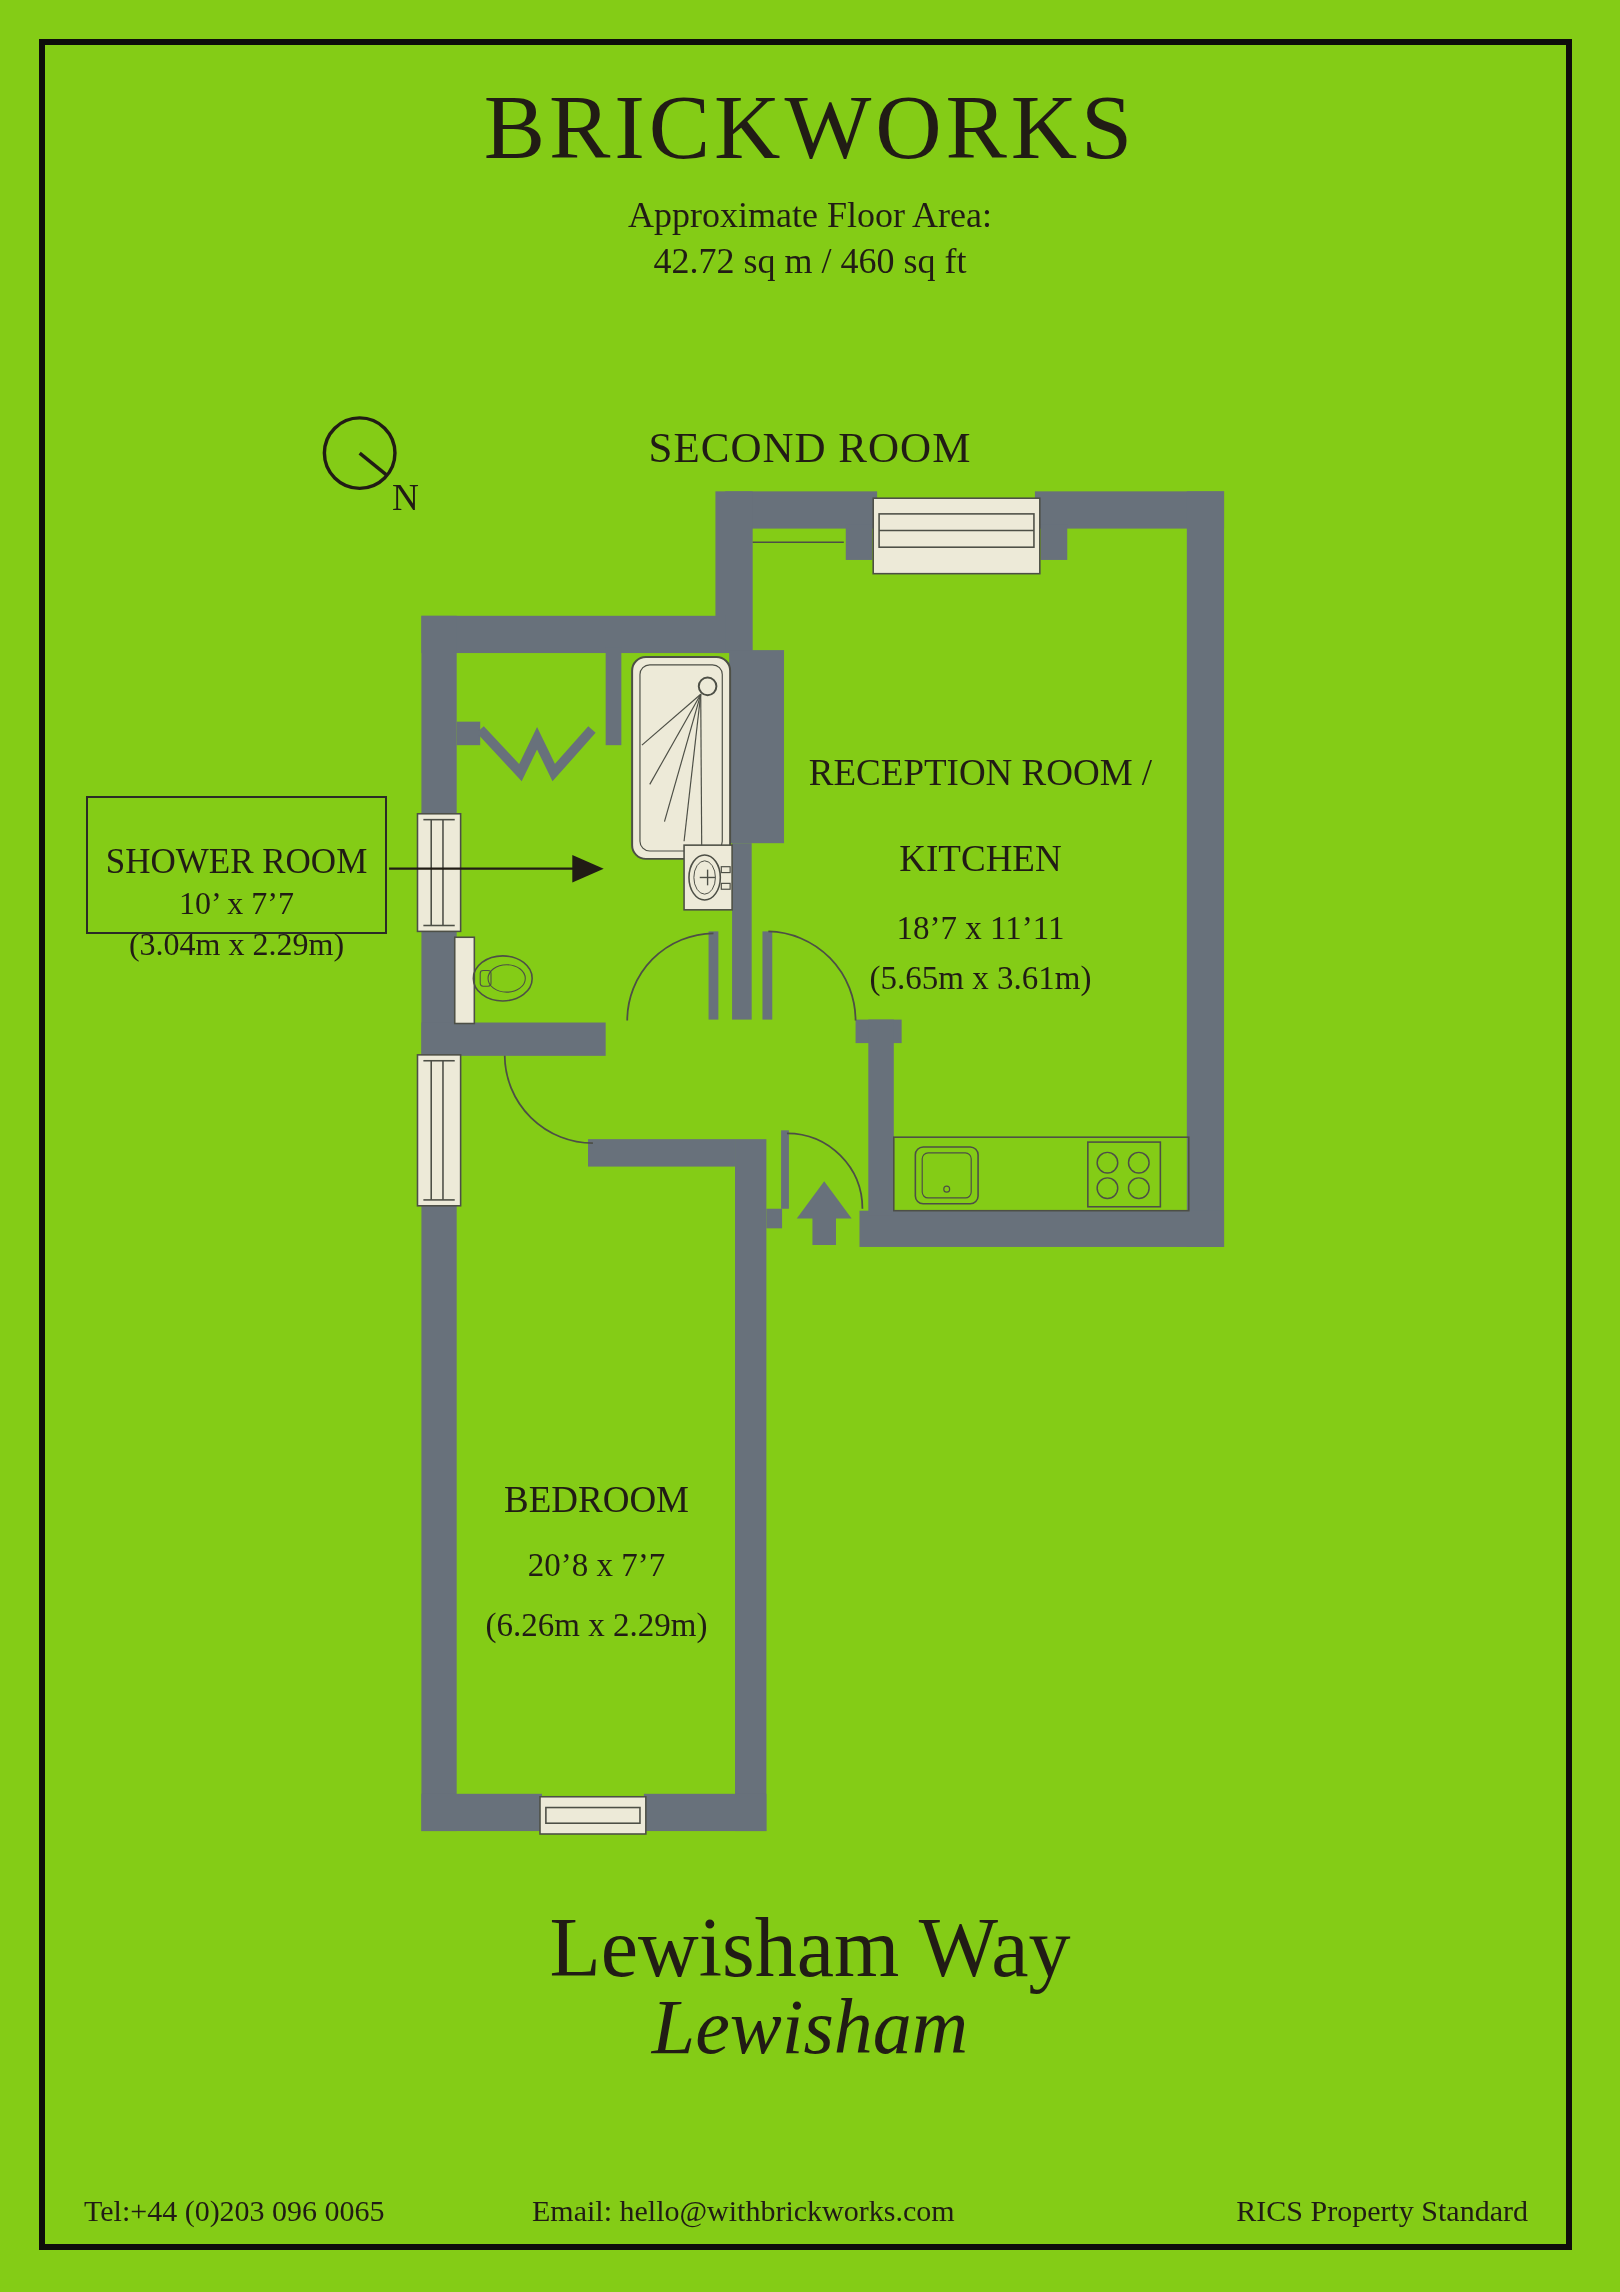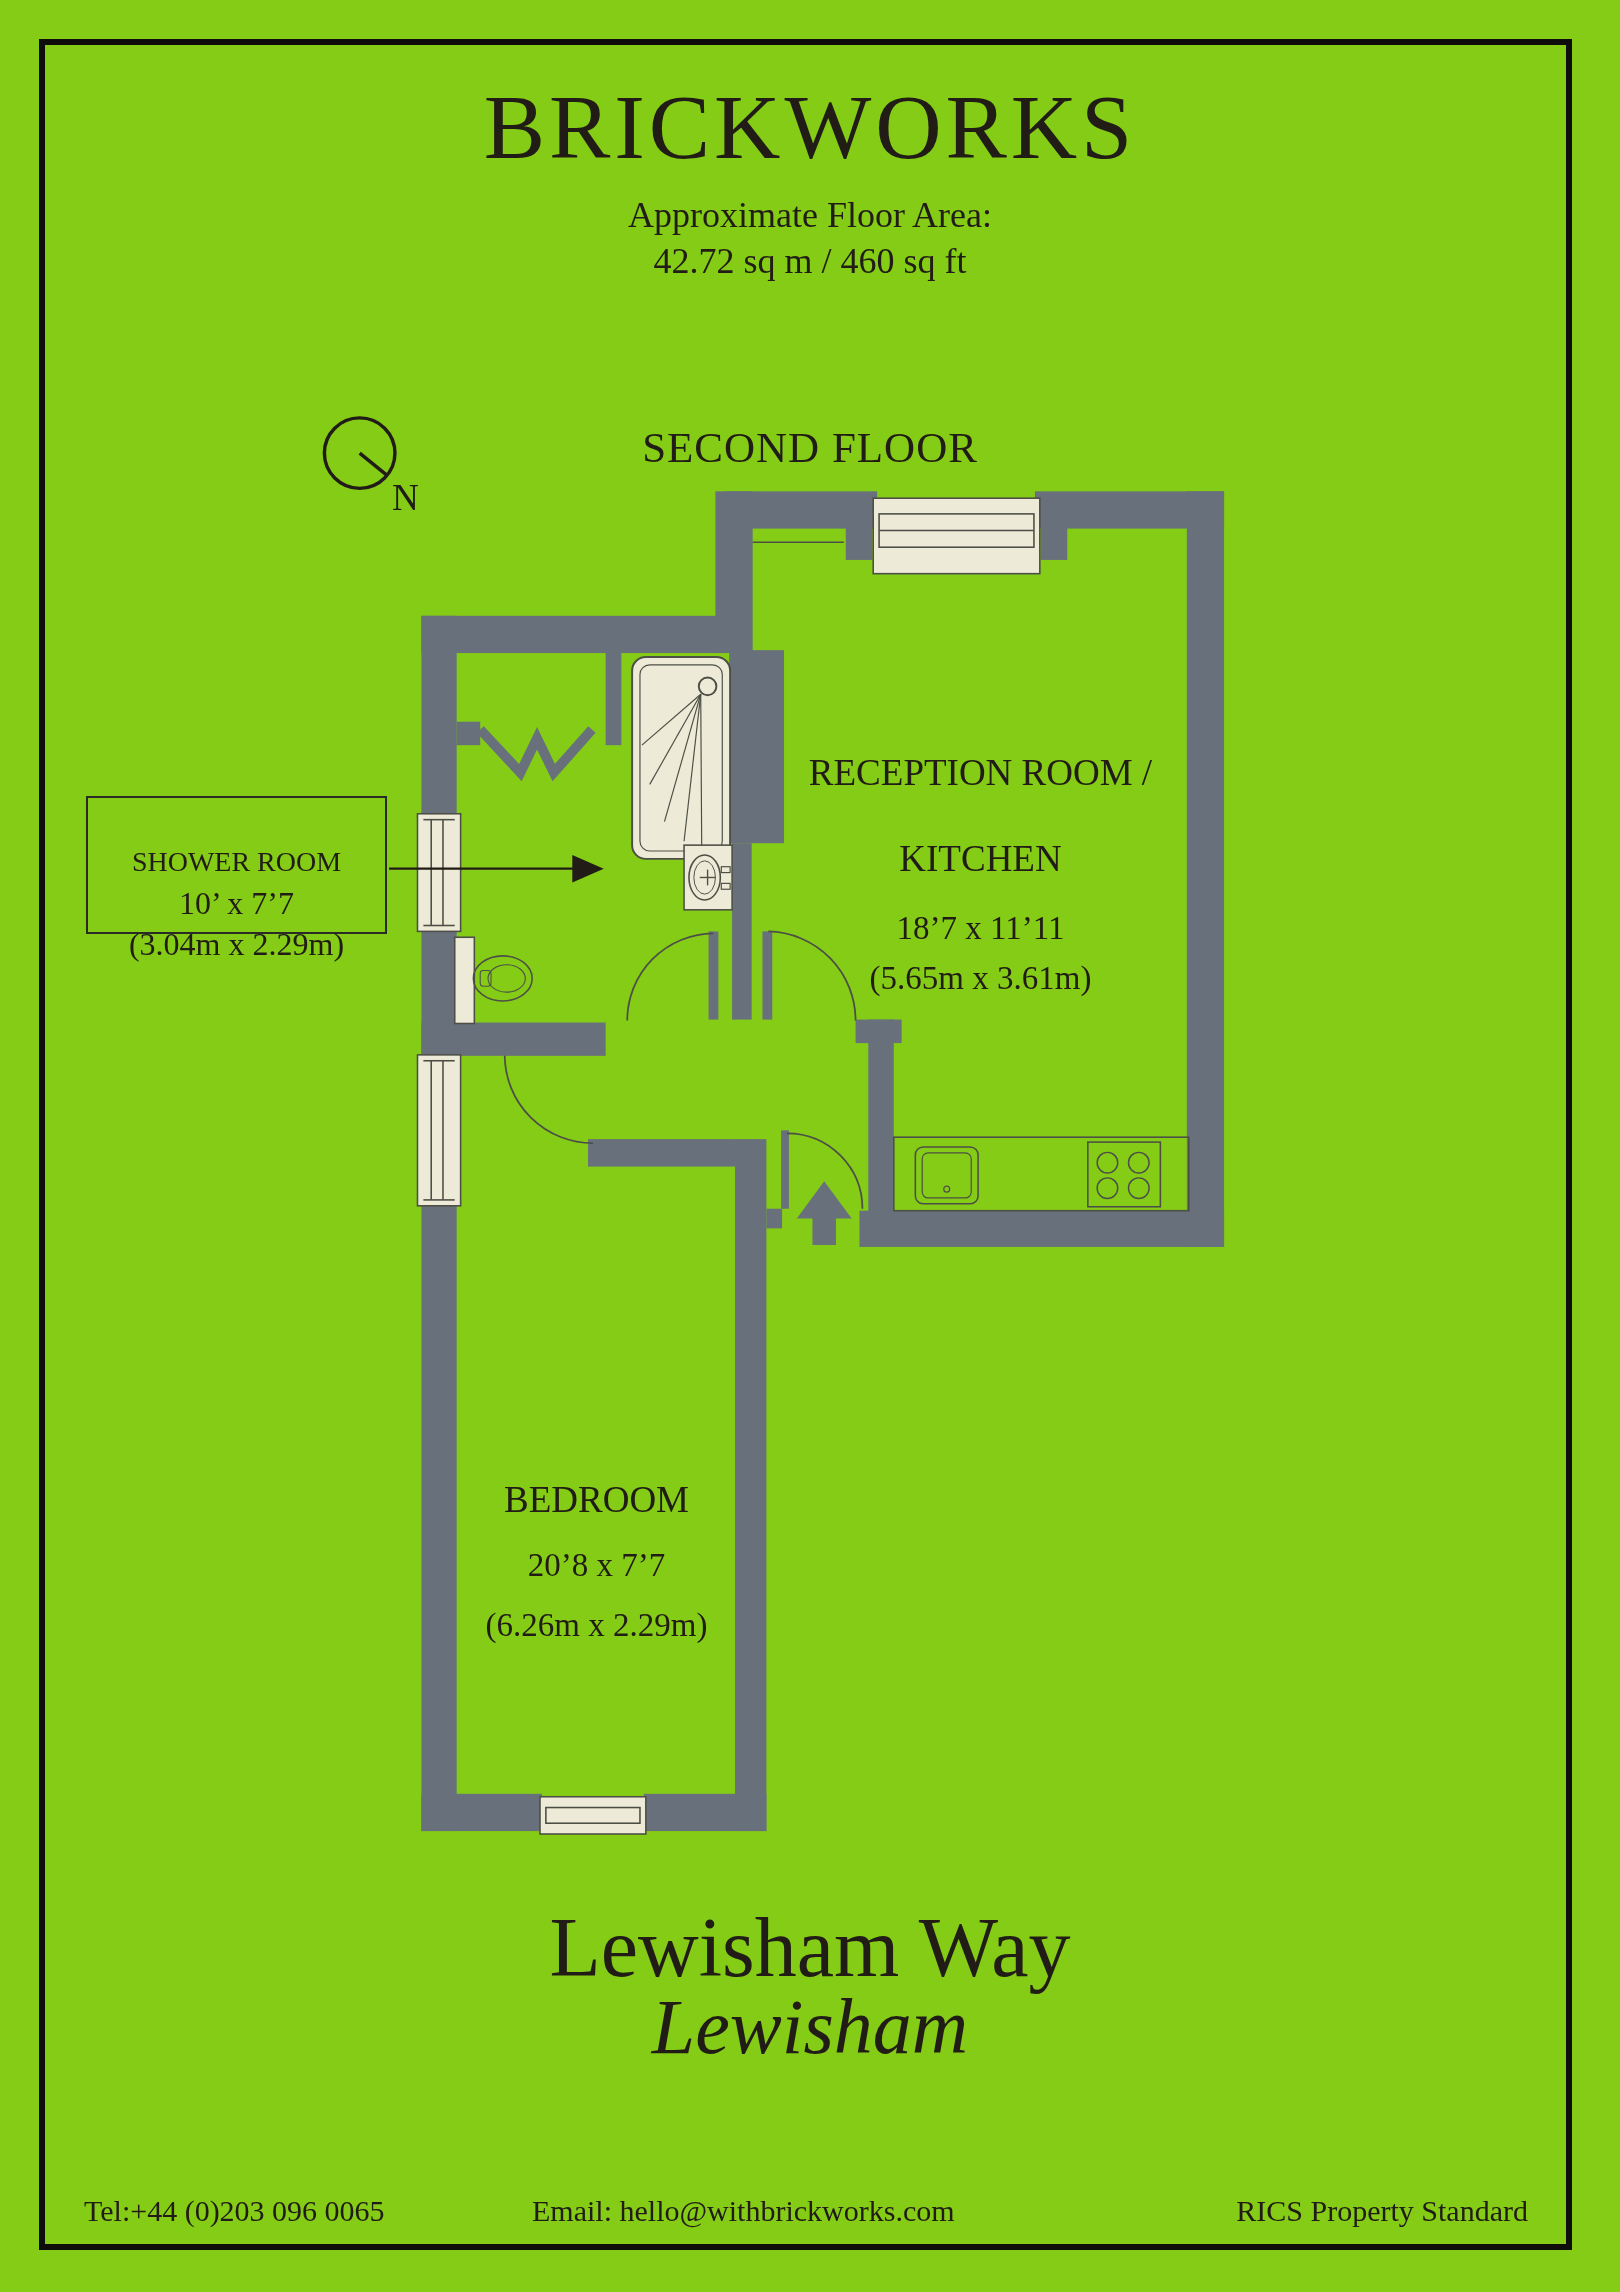--- a/index.html
+++ b/index.html
@@ -15,40 +15,40 @@
   .area-value{top:238px;font-size:36px;line-height:46px;}
   .floor-label{top:423px;font-size:43px;letter-spacing:1px;}
   .room-label{position:absolute;z-index:2;text-align:center;}
   .room-name{font-size:37px;line-height:54px;margin-top:32px;}
   .room-dims{font-size:33px;line-height:61px;}
   .reception-label{left:765px;top:714px;width:431px;}
   .bedroom-label{left:420px;top:1441px;width:353px;}
   .bedroom-label .room-dims{line-height:51px;margin-top:13px;}
   .shower-box{position:absolute;z-index:2;left:86px;top:796px;width:301px;height:138px;
               border:2px solid #2B2B26;box-sizing:border-box;text-align:center;padding-top:9.8px;}
-  .shower-box .room-name{font-size:28px;line-height:43px;}
+  .shower-box .room-name{font-size:35px;line-height:43px;}
   .shower-box .room-dims{font-size:32px;line-height:41px;}
   .addr1{top:1899px;font-size:84px;}
   .addr2{top:1982px;font-size:78px;font-style:italic;}
   .footer-item{top:2194px;font-size:30px;}
   .f-tel{left:84px;}
   .f-email{left:532px;}
   .f-rics{right:92px;margin-left:38px;}
 </style>
 </head>
 <body>
 
 <div class="page">
 
   <div class="frame"></div>
 
   <div class="txt center brand">BRICKWORKS</div>
   <div class="txt center area-label">Approximate Floor Area:</div>
   <div class="txt center area-value">42.72 sq m / 460 sq ft</div>
-  <div class="txt center floor-label">SECOND FLOOR</div>
+  <div class="txt center floor-label">SECOND ROOM</div>
 
   <svg class="plan-svg" viewBox="0 0 1653 2339">
 
     <g stroke="#211C15" fill="none">
       <circle cx="367" cy="462" r="36" stroke-width="3.5"></circle>
       <line x1="367" y1="462" x2="394" y2="484" stroke-width="3.5"></line>
       <text x="400" y="520" font-size="38" font-family="Liberation Serif, serif" fill="#211C15" stroke="none">N</text>
     </g>
 
     <g fill="#68717B">

